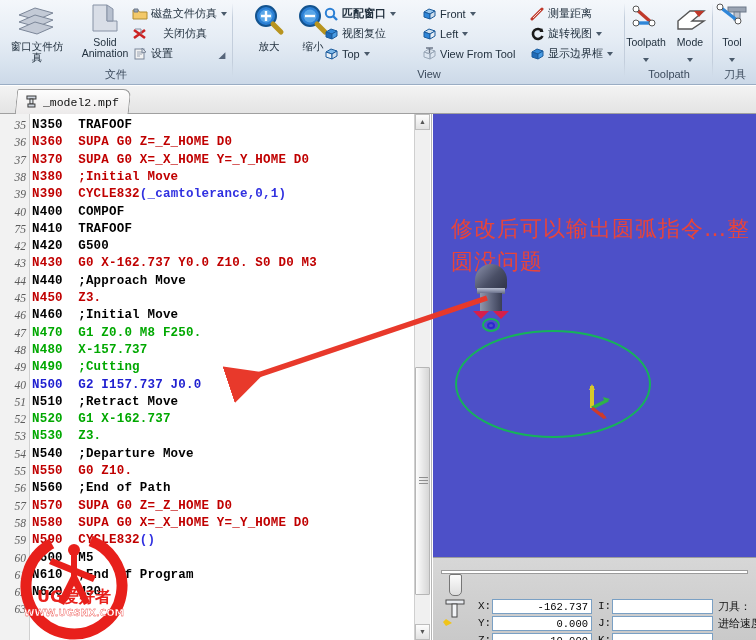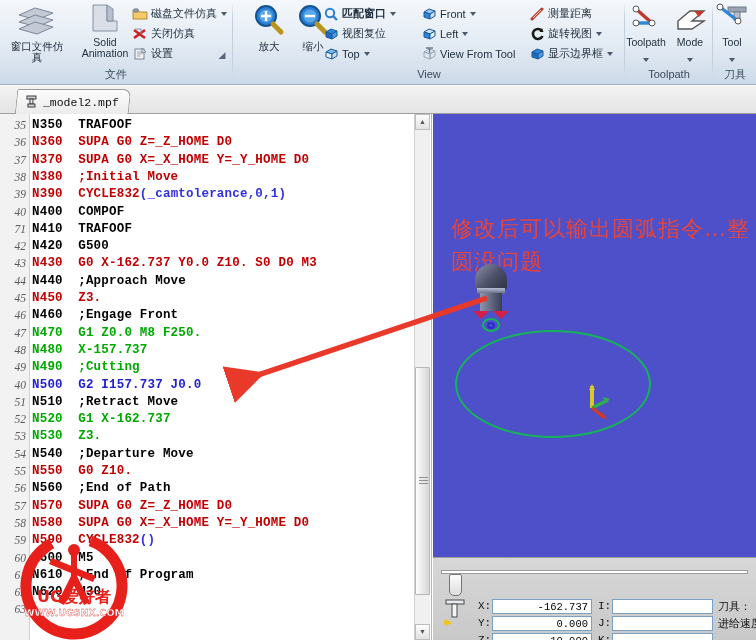--- a/index.html
+++ b/index.html
@@ -221,21 +221,21 @@
 
       <div class="smallrow" style="left:132px;top:3px;">
         <svg width="16" height="14" viewBox="0 0 16 14">
           <path d="M1 3 L6 3 L7.5 5 L15 5 L15 12 L1 12 Z" fill="#f3c969" stroke="#b08c30"></path>
           <path d="M2 2 L6 2 L6 5 L2 5 Z" fill="#9aa7b8" stroke="#6d7889"></path>
         </svg>
         <span class="lbl">磁盘文件仿真</span>
         <span class="arrow-dn"></span>
       </div>
 
-      <div class="smallrow" style="left:132px;top:23px;">
+      <div class="smallrow" style="left:132px;top:23px;gap:12px;">
         <svg width="16" height="14" viewBox="0 0 16 14">
           <path d="M2 3 L13 11 M13 3 L2 11" stroke="#cc2222" stroke-width="2.6" fill="none"></path>
           <path d="M3 2 L9 2 L9 7" stroke="#8792a5" stroke-width="1" fill="none"></path>
         </svg>
         <span class="lbl">关闭仿真</span>
       </div>
 
       <div class="smallrow" style="left:132px;top:43px;">
         <svg width="16" height="14" viewBox="0 0 16 14">
           <rect x="3" y="2" width="9" height="10" fill="#f2f2f2" stroke="#7b8698"></rect>
@@ -410,21 +410,21 @@
 </div>
 
 <div id="editor">
   <div id="gutter">
       <div class="lno" style="top: 3px;">35</div>
       <div class="lno" style="top: 20.3px;">36</div>
       <div class="lno" style="top: 37.6px;">37</div>
       <div class="lno" style="top: 54.9px;">38</div>
       <div class="lno" style="top: 72.2px;">39</div>
       <div class="lno" style="top: 89.5px;">40</div>
-      <div class="lno" style="top: 106.8px;">71</div>
+      <div class="lno" style="top: 106.8px;">75</div>
       <div class="lno" style="top: 124.1px;">42</div>
       <div class="lno" style="top: 141.4px;">43</div>
       <div class="lno" style="top: 158.7px;">44</div>
       <div class="lno" style="top: 176px;">45</div>
       <div class="lno" style="top: 193.3px;">46</div>
       <div class="lno" style="top: 210.6px;">47</div>
       <div class="lno" style="top: 227.9px;">48</div>
       <div class="lno" style="top: 245.2px;">49</div>
       <div class="lno" style="top: 262.5px;">40</div>
       <div class="lno" style="top: 279.8px;">51</div>
@@ -446,21 +446,21 @@
       <div class="cline" style="top: 20.3px;"><span class="c-red">N360  SUPA G0 Z=_Z_HOME D0</span></div>
       <div class="cline" style="top: 37.6px;"><span class="c-red">N370  SUPA G0 X=_X_HOME Y=_Y_HOME D0</span></div>
       <div class="cline" style="top: 54.9px;"><span class="c-red">N380  ;Initial Move</span></div>
       <div class="cline" style="top: 72.2px;"><span class="c-red">N390  CYCLE832</span><span class="c-param">(_camtolerance,0,1)</span></div>
       <div class="cline" style="top: 89.5px;"><span class="c-black">N400  COMPOF</span></div>
       <div class="cline" style="top: 106.8px;"><span class="c-black">N410  TRAFOOF</span></div>
       <div class="cline" style="top: 124.1px;"><span class="c-black">N420  G500</span></div>
       <div class="cline" style="top: 141.4px;"><span class="c-red">N430  G0 X-162.737 Y0.0 Z10. S0 D0 M3</span></div>
       <div class="cline" style="top: 158.7px;"><span class="c-black">N440  ;Approach Move</span></div>
       <div class="cline" style="top: 176px;"><span class="c-red">N450  Z3.</span></div>
-      <div class="cline" style="top: 193.3px;"><span class="c-black">N460  ;Engage Front</span></div>
+      <div class="cline" style="top: 193.3px;"><span class="c-black">N460  ;Initial Move</span></div>
       <div class="cline" style="top: 210.6px;"><span class="c-green">N470  G1 Z0.0 M8 F250.</span></div>
       <div class="cline" style="top: 227.9px;"><span class="c-green">N480  X-157.737</span></div>
       <div class="cline" style="top: 245.2px;"><span class="c-green">N490  ;Cutting</span></div>
       <div class="cline" style="top: 262.5px;"><span class="c-blue">N500  G2 I157.737 J0.0</span></div>
       <div class="cline" style="top: 279.8px;"><span class="c-black">N510  ;Retract Move</span></div>
       <div class="cline" style="top: 297.1px;"><span class="c-green">N520  G1 X-162.737</span></div>
       <div class="cline" style="top: 314.4px;"><span class="c-green">N530  Z3.</span></div>
       <div class="cline" style="top: 331.7px; text-align: right;"><span class="c-black">N540  ;Departure Move</span></div>
       <div class="cline" style="top: 349px;"><span class="c-red">N550  G0 Z10.</span></div>
       <div class="cline" style="top: 366.3px;"><span class="c-black">N560  ;End of Path</span></div>

